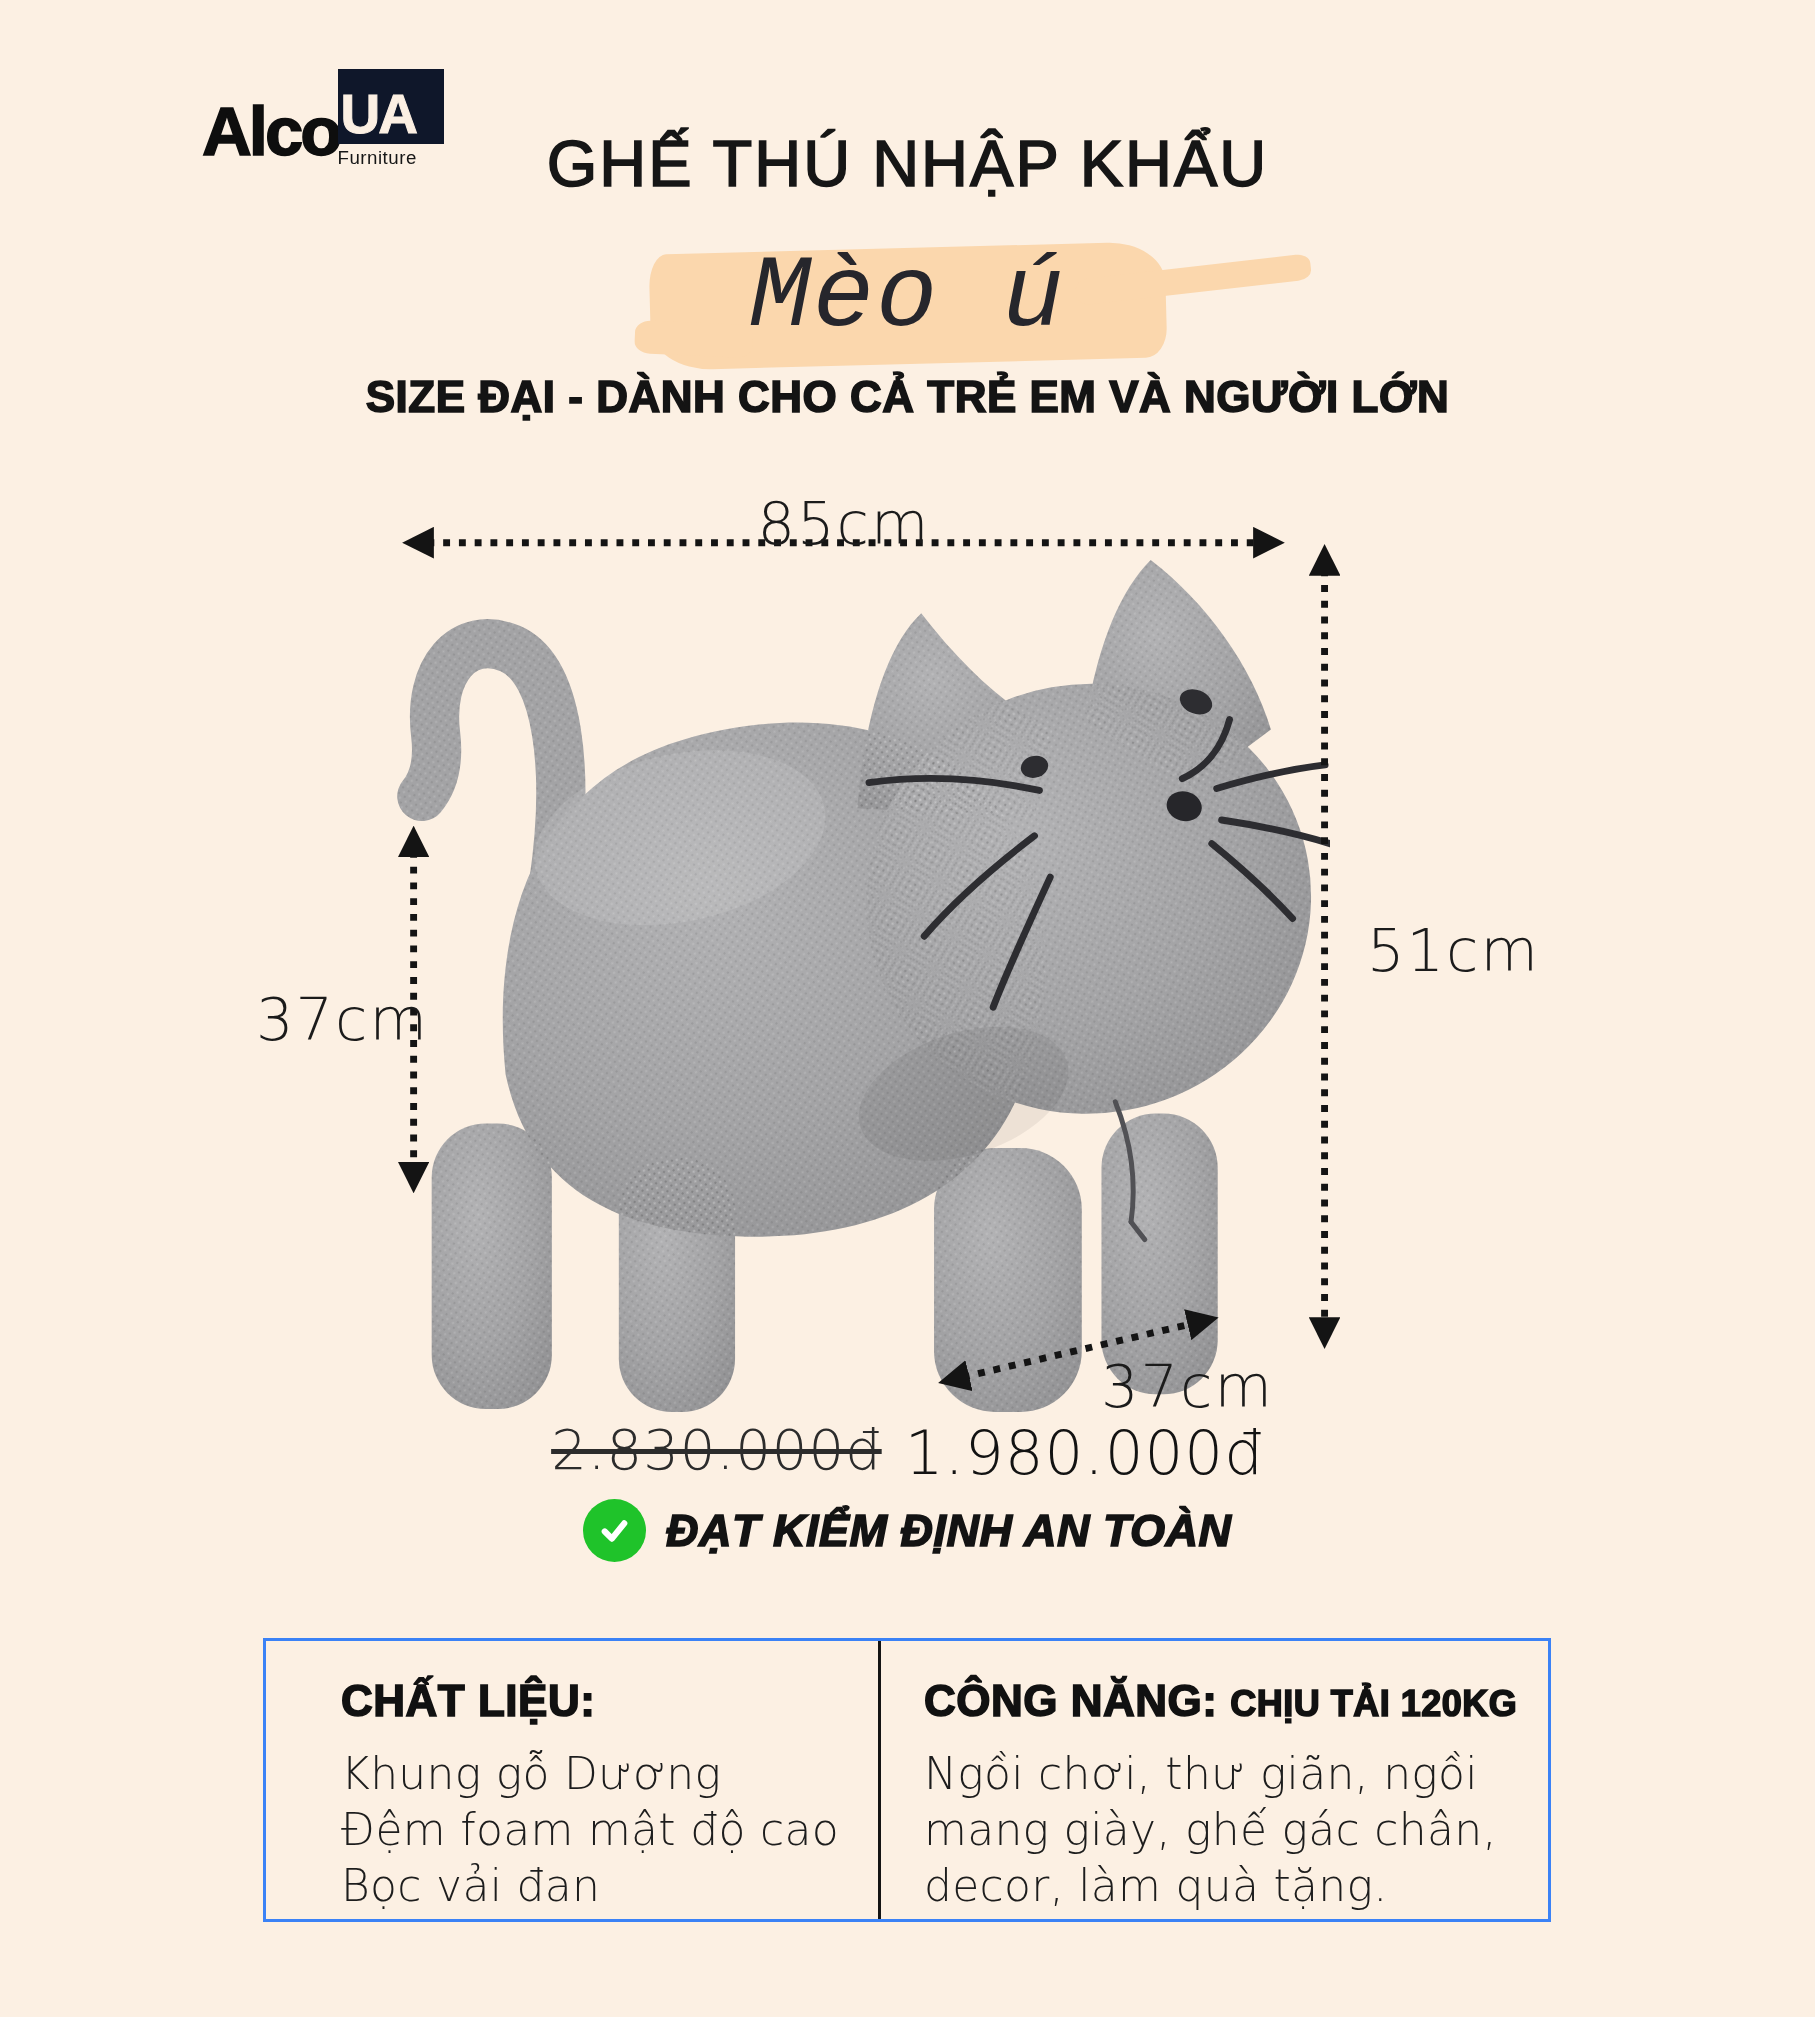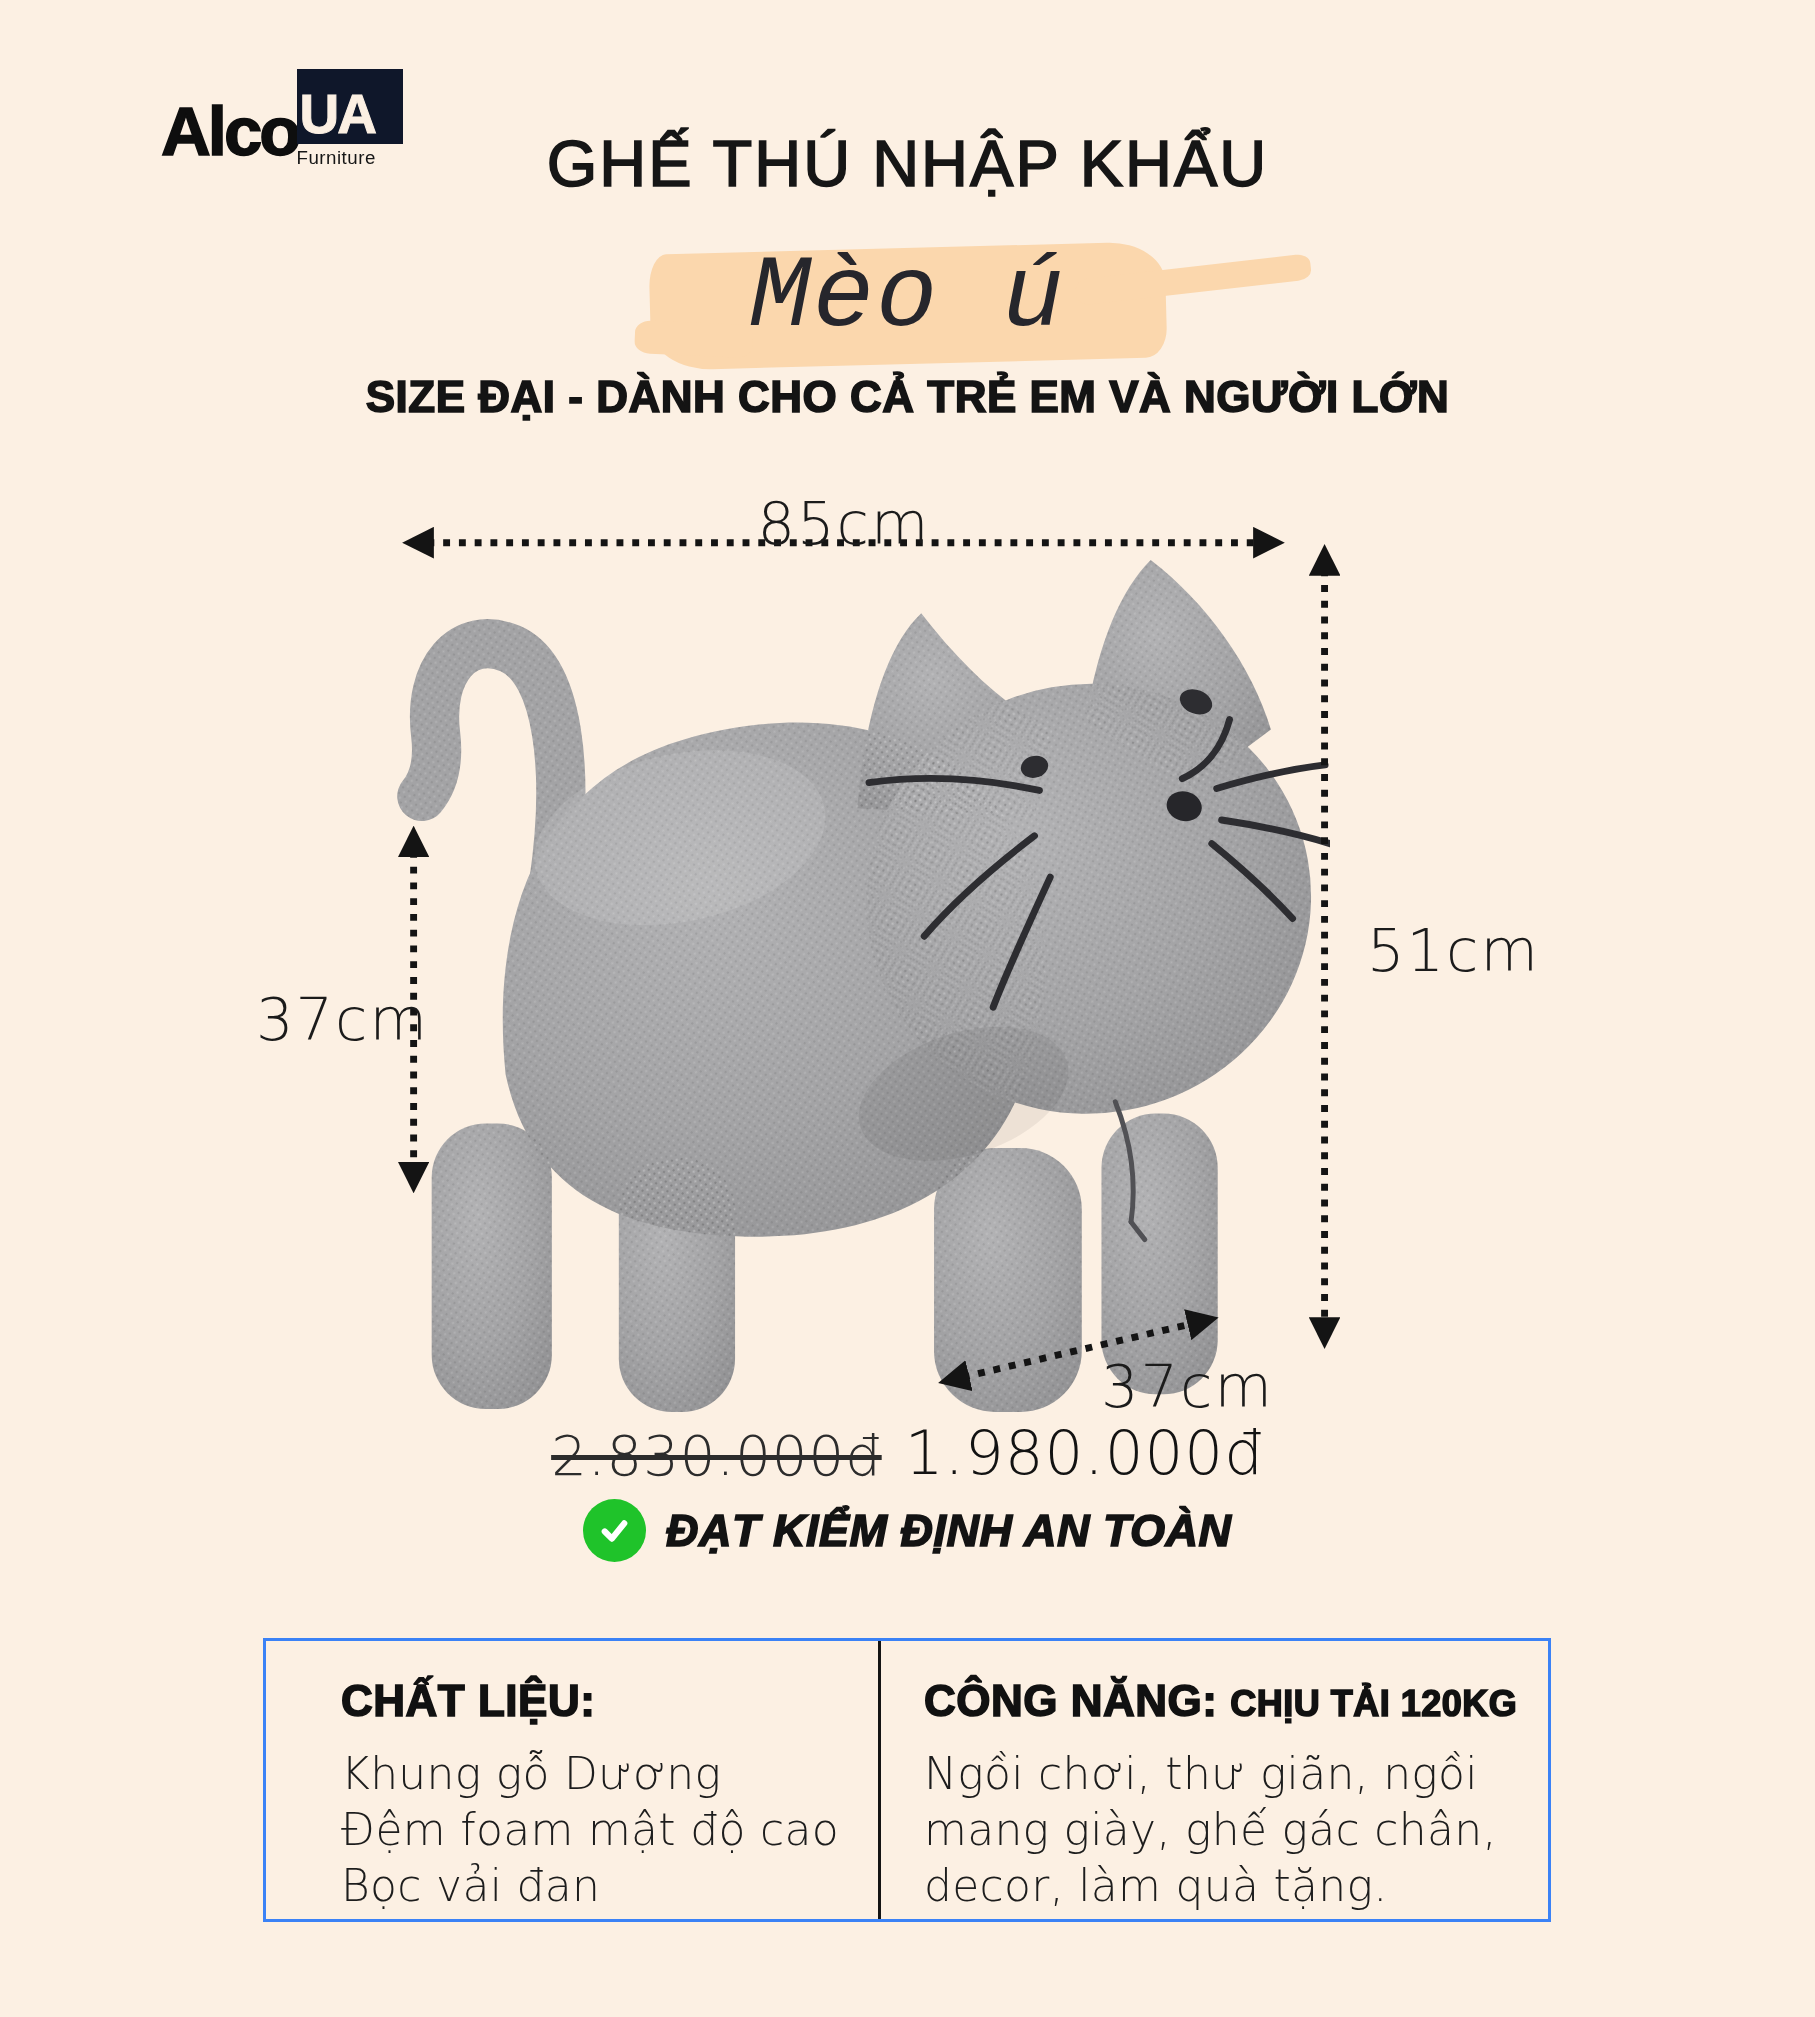--- a/index.html
+++ b/index.html
@@ -8,21 +8,21 @@
   .page{
     position:relative;
     width:1815px;height:2017px;
     background:#fcf0e3;
     overflow:hidden;
   }
   
   .logo{position:absolute;left:161px;top:69px;display:flex;align-items:flex-end;}
   .logo-alco{
     font-size:69px;font-weight:900;letter-spacing:-3px;color:#0e0e0e;
-    line-height:75px; -webkit-text-stroke:1.5px #0e0e0e;
+    line-height:75px;margin-left:41px; -webkit-text-stroke:1.5px #0e0e0e;
   }
   .logo-right{display:flex;flex-direction:column;margin-left:-2px;}
   .ua-box{
     width:106px;height:75px;background:#0f172a;color:#fcf0e3;
     display:flex;align-items:flex-end;padding:0 0 2px 3px;box-sizing:border-box;
     font-size:55px;font-weight:900;letter-spacing:-2px;line-height:1;
     -webkit-text-stroke:1px #fcf0e3;
   }
   .logo-tagline{font-size:18.7px;color:#161616;margin-top:3px;letter-spacing:0.5px;}
 
@@ -64,21 +64,21 @@
   .dim-depth{left:1101px;top:1352px;}
 
   
   .overlay-svg,.cat-wrap{position:absolute;pointer-events:none;}
   .overlay-svg{left:0;top:0;}
   .cat-wrap{left:345px;top:542px;width:985px;height:887px;}
 
   
   .price-row{
     position:absolute;top:1417px;left:0;width:100%;
-    display:flex;justify-content:center;align-items:flex-end;gap:23px;
+    display:flex;justify-content:center;align-items:flex-start;gap:23px;
   }
   .price-old{
     font-size:56px;letter-spacing:1px;color:#2c2c2c;
     text-decoration:line-through;text-decoration-thickness:4.9px;
   }
   .price-new{font-size:61px;letter-spacing:1px;color:#121212;}
 
   
   .safety-row{
     position:absolute;top:1499px;left:0;width:100%;

